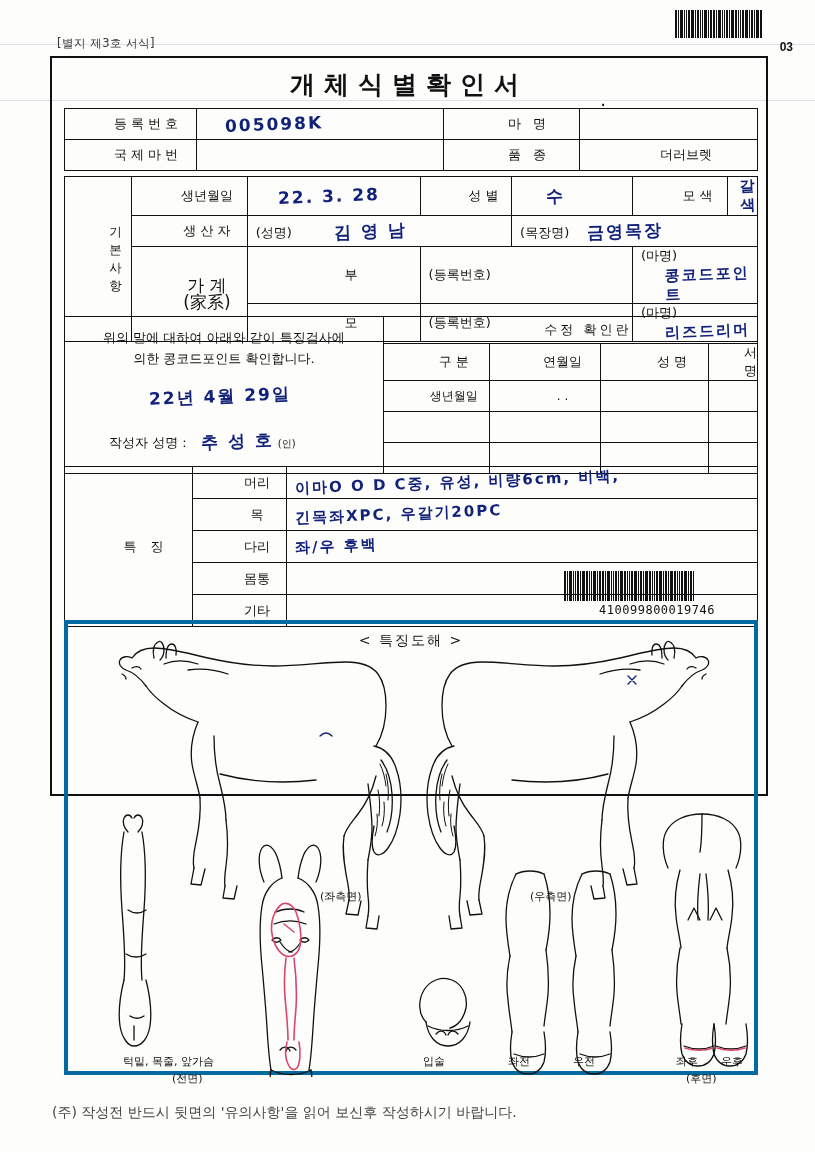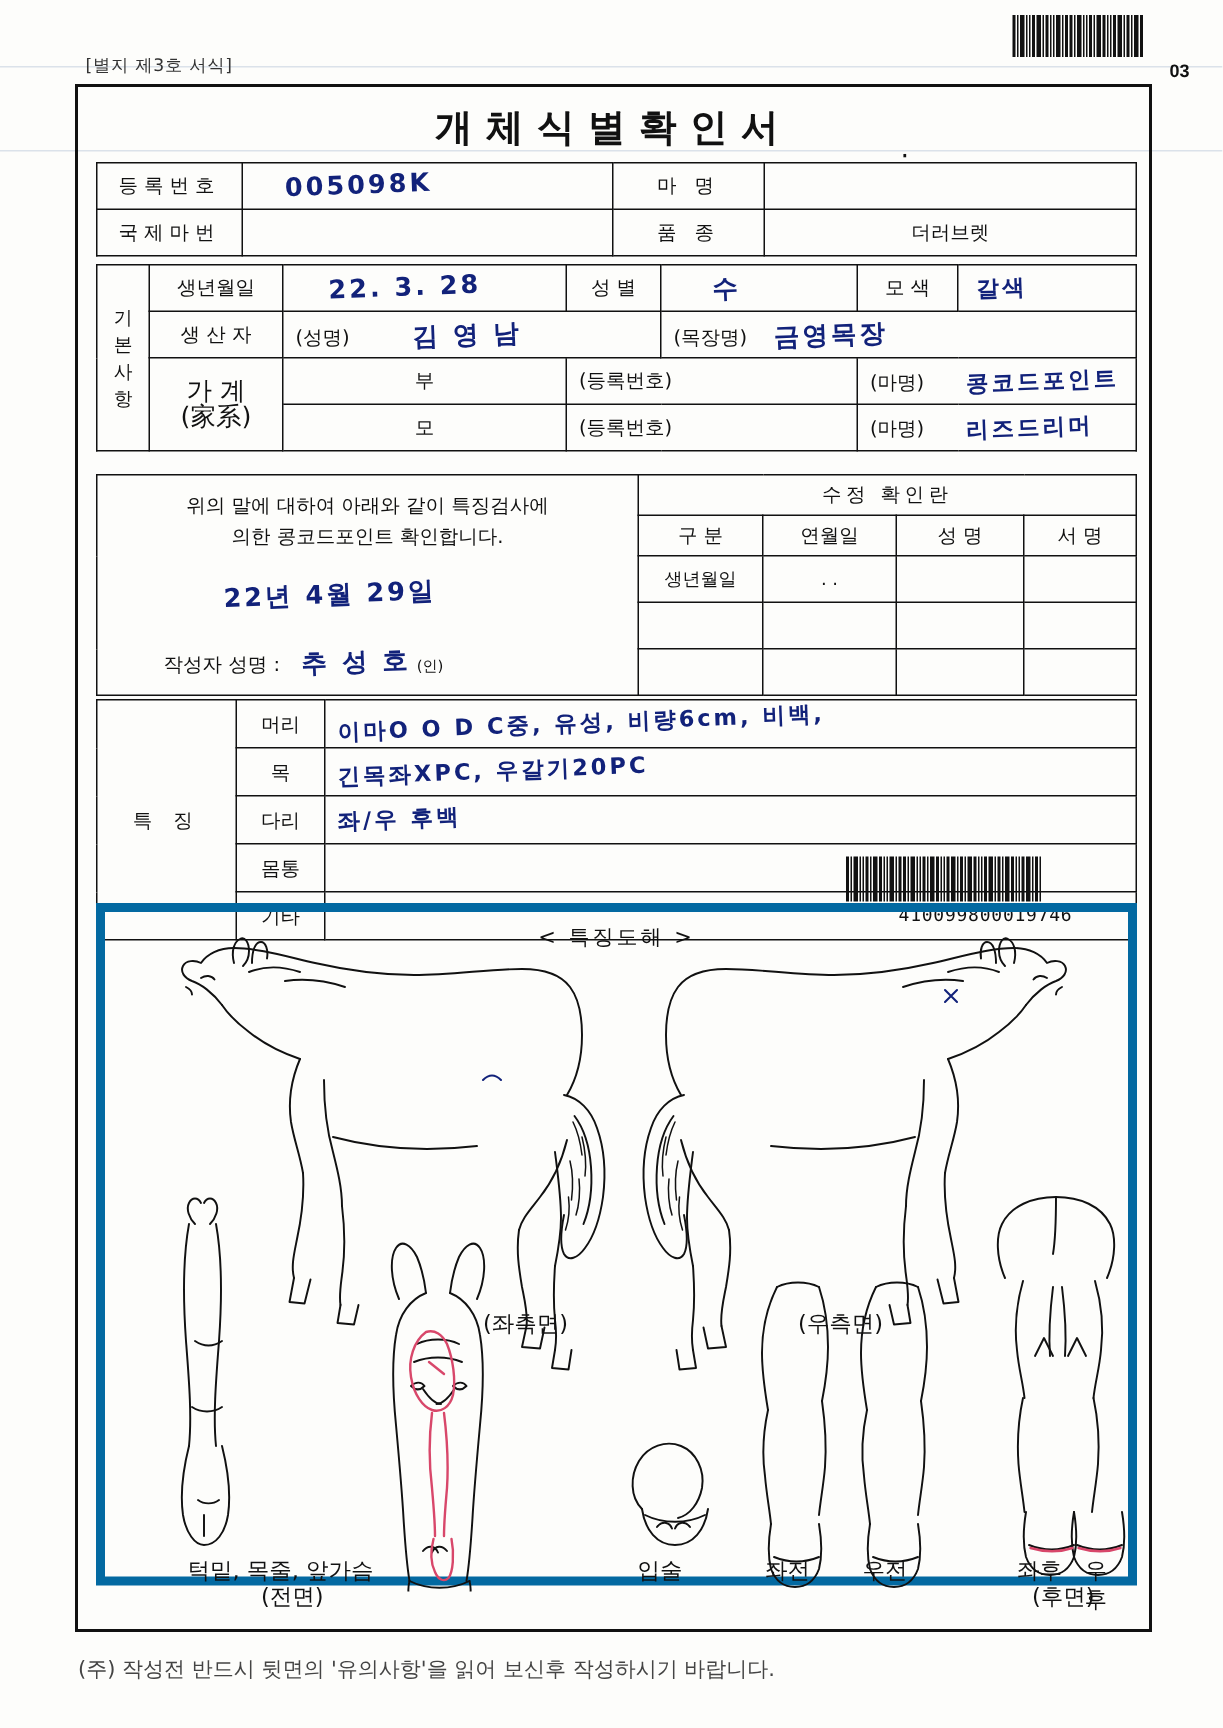--- a/index.html
+++ b/index.html
@@ -27,36 +27,36 @@
   .form-tag{
     position:absolute;left:57px;top:36px;font-size:11.5px;color:#333;
     letter-spacing:.5px;
   }
 
   
   .scanline{position:absolute;left:0;right:0;height:1px;background:#cfd8e4;opacity:.75;}
 
   
   .frame{
-    position:absolute;left:50px;top:56px;width:718px;height:1032px;
+    position:absolute;left:50px;top:56px;width:718px;height:740px;
     border:2px solid #111;box-sizing:border-box;
   }
 
   .title{
     position:absolute;left:0;right:0;top:10px;text-align:center;
     font-size:25px;font-weight:bold;letter-spacing:9px;
     font-family:"DejaVu Sans",sans-serif;
   }
   .title-dot{
     position:absolute;right:160px;top:36px;font-size:18px;
   }
 
   table{border-collapse:collapse;}
   td{border:1px solid #111;font-size:13px;padding:0;vertical-align:middle;}
-  .c{text-align:center;}
+  .c{text-align:center;padding-left:35px;}
   .l{padding-left:8px;}
   .lbl{font-weight:normal;letter-spacing:4px;}
   .hand{
     font-family:"DejaVu Sans",sans-serif;
     color:#12227a;
     font-size:17px;
     transform:rotate(-2.2deg);
     display:inline-block;
     letter-spacing:2px;
     font-weight:bold;
@@ -84,27 +84,27 @@
     position:absolute;left:512px;top:513px;width:186px;height:30px;display:flex;align-items:stretch;
   }
   .barcode-mid i{display:block;background:#111;margin-right:1px;}
   .barcode-num{
     position:absolute;left:512px;top:545px;width:186px;text-align:center;
     font-family:"DejaVu Sans Mono","Liberation Mono",monospace;font-size:12px;letter-spacing:.5px;
   }
 
   
   .diagram{
-    position:absolute;left:12px;top:544px;width:694px;height:455px;
-    border:6px solid #0369a1;box-sizing:border-box;
+    position:absolute;left:12px;top:562px;width:694px;height:455px;
+    border:4px solid #0369a1;box-sizing:border-box;
   }
   .diagram-title{
     position:absolute;left:0;right:0;top:8px;text-align:center;font-size:14px;letter-spacing:2px;
   }
-  .cap{position:absolute;font-size:15px;}
+  .cap{position:absolute;font-size:11px;}
 
   .footnote{
     position:absolute;left:52px;top:1104px;font-size:14px;color:#444;
   }
   svg{display:block;}
 </style>
 </head>
 <body>
 
 <div class="page">

